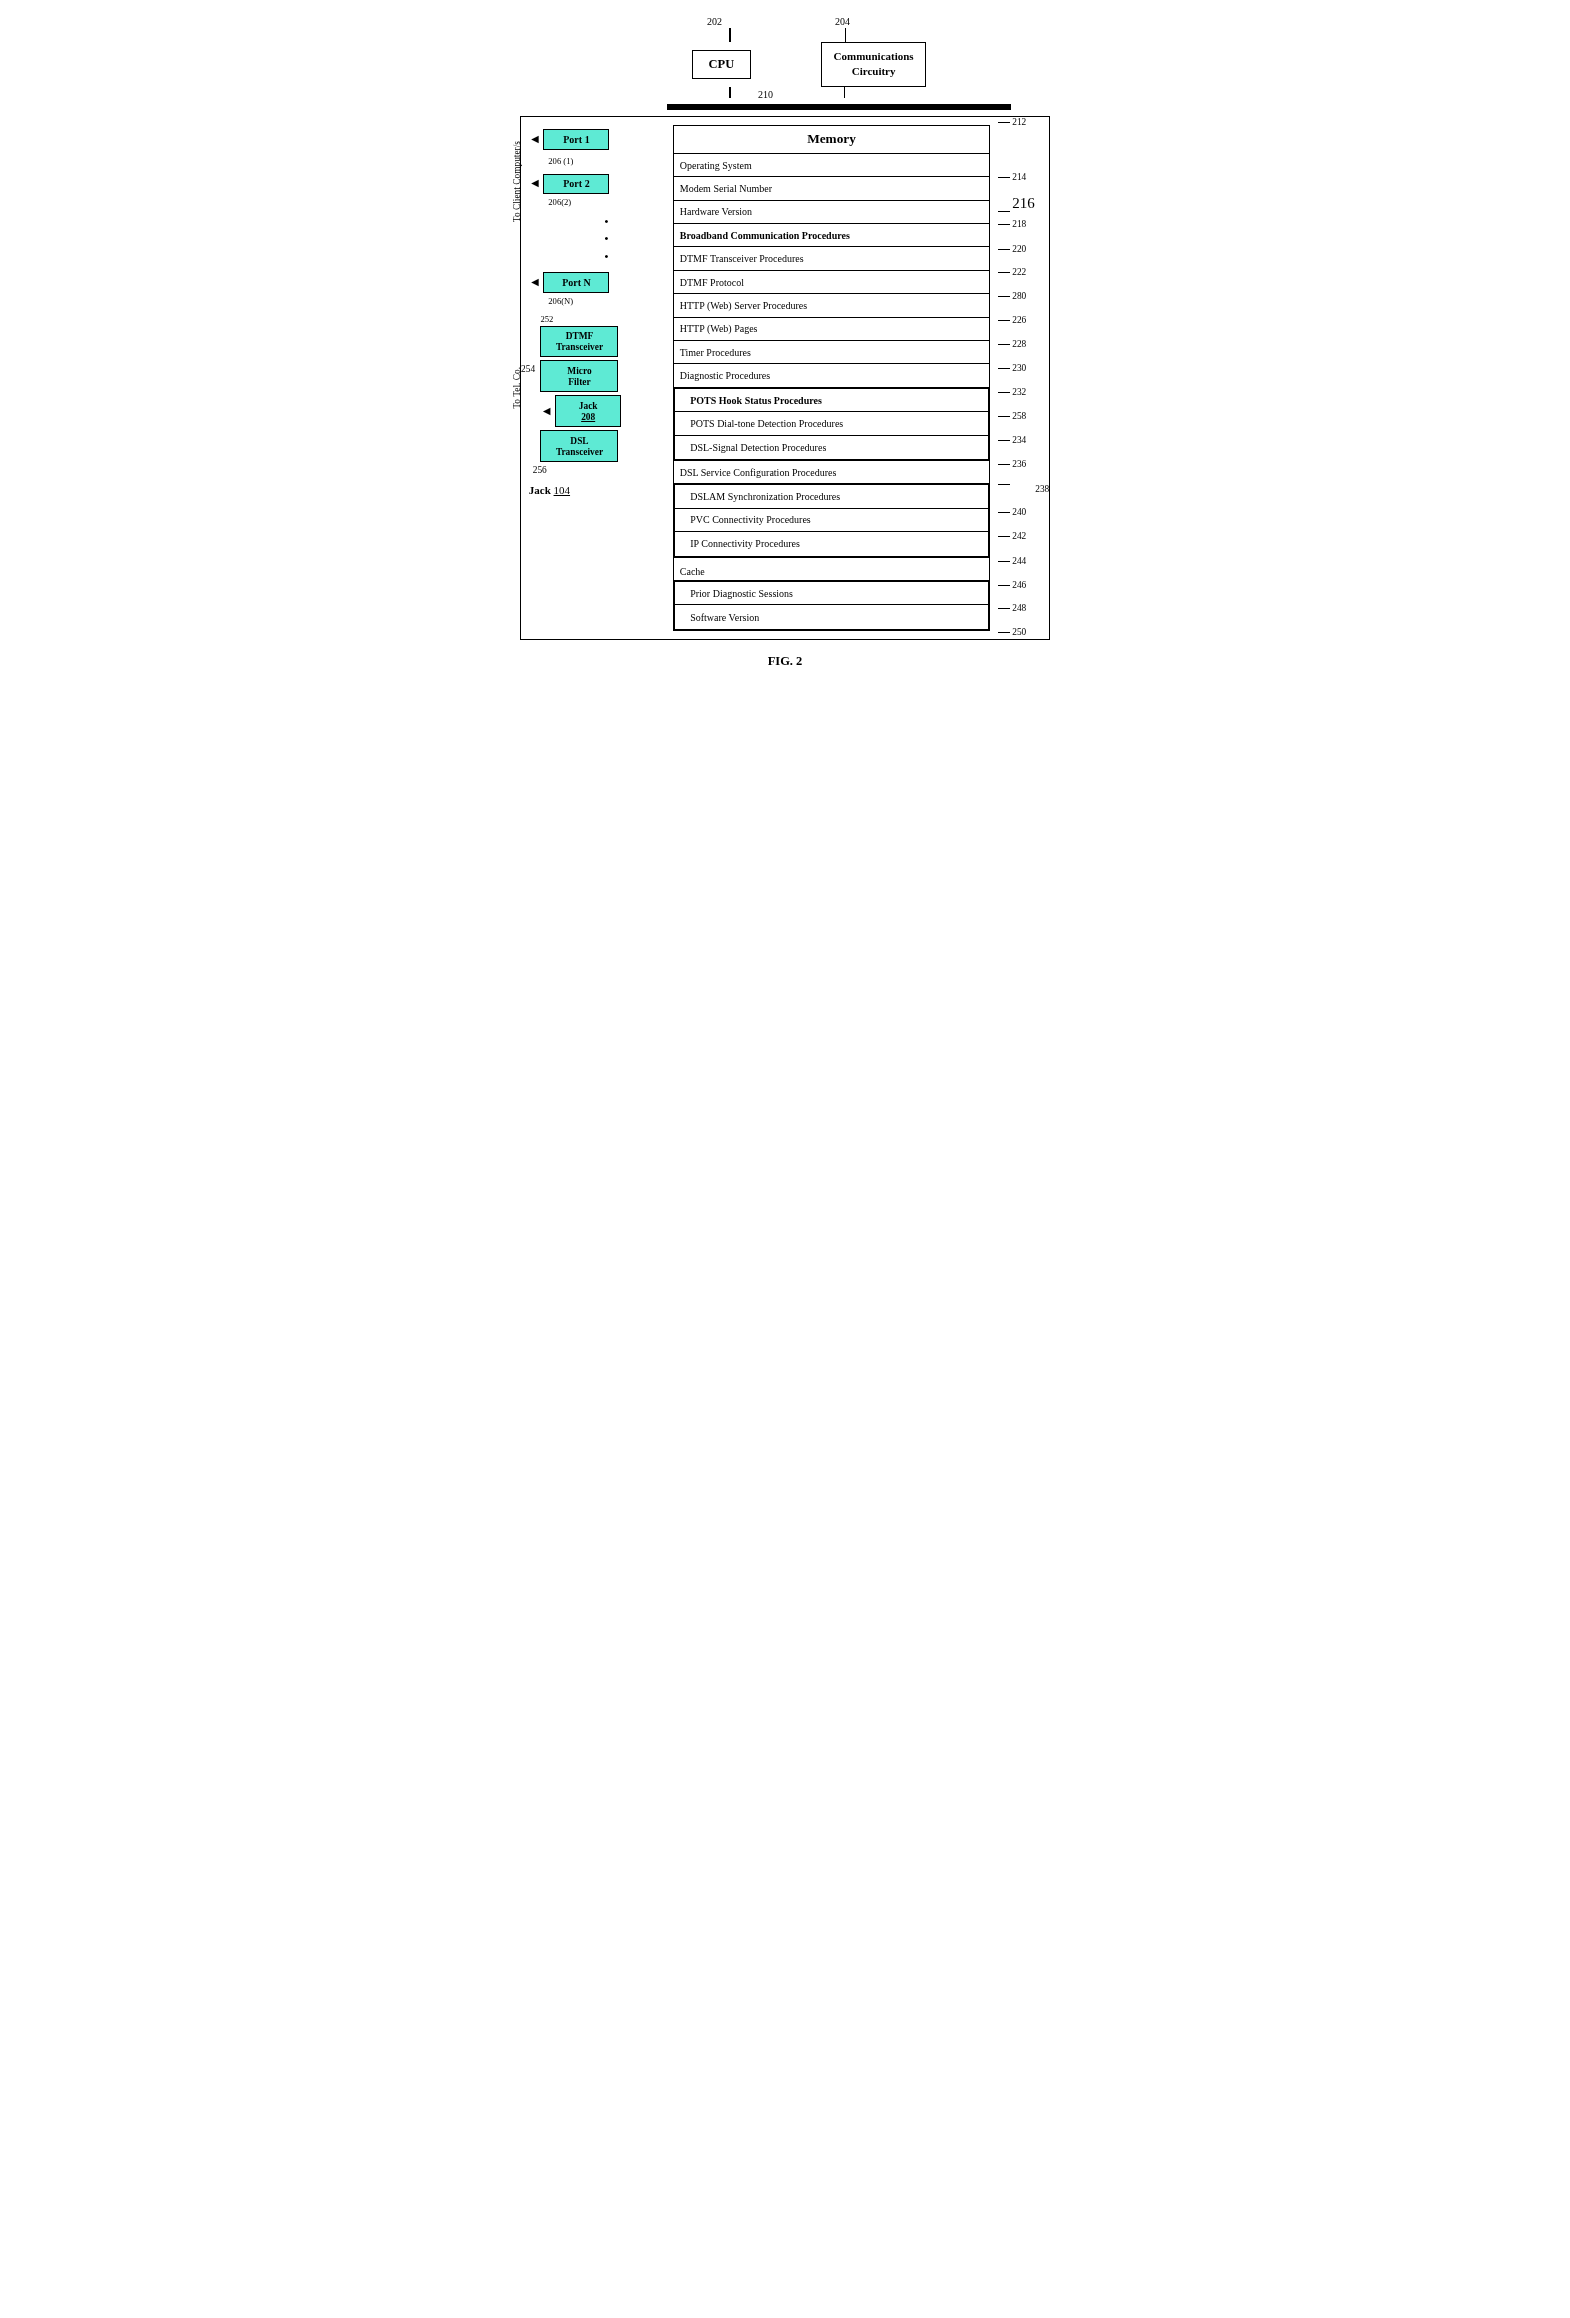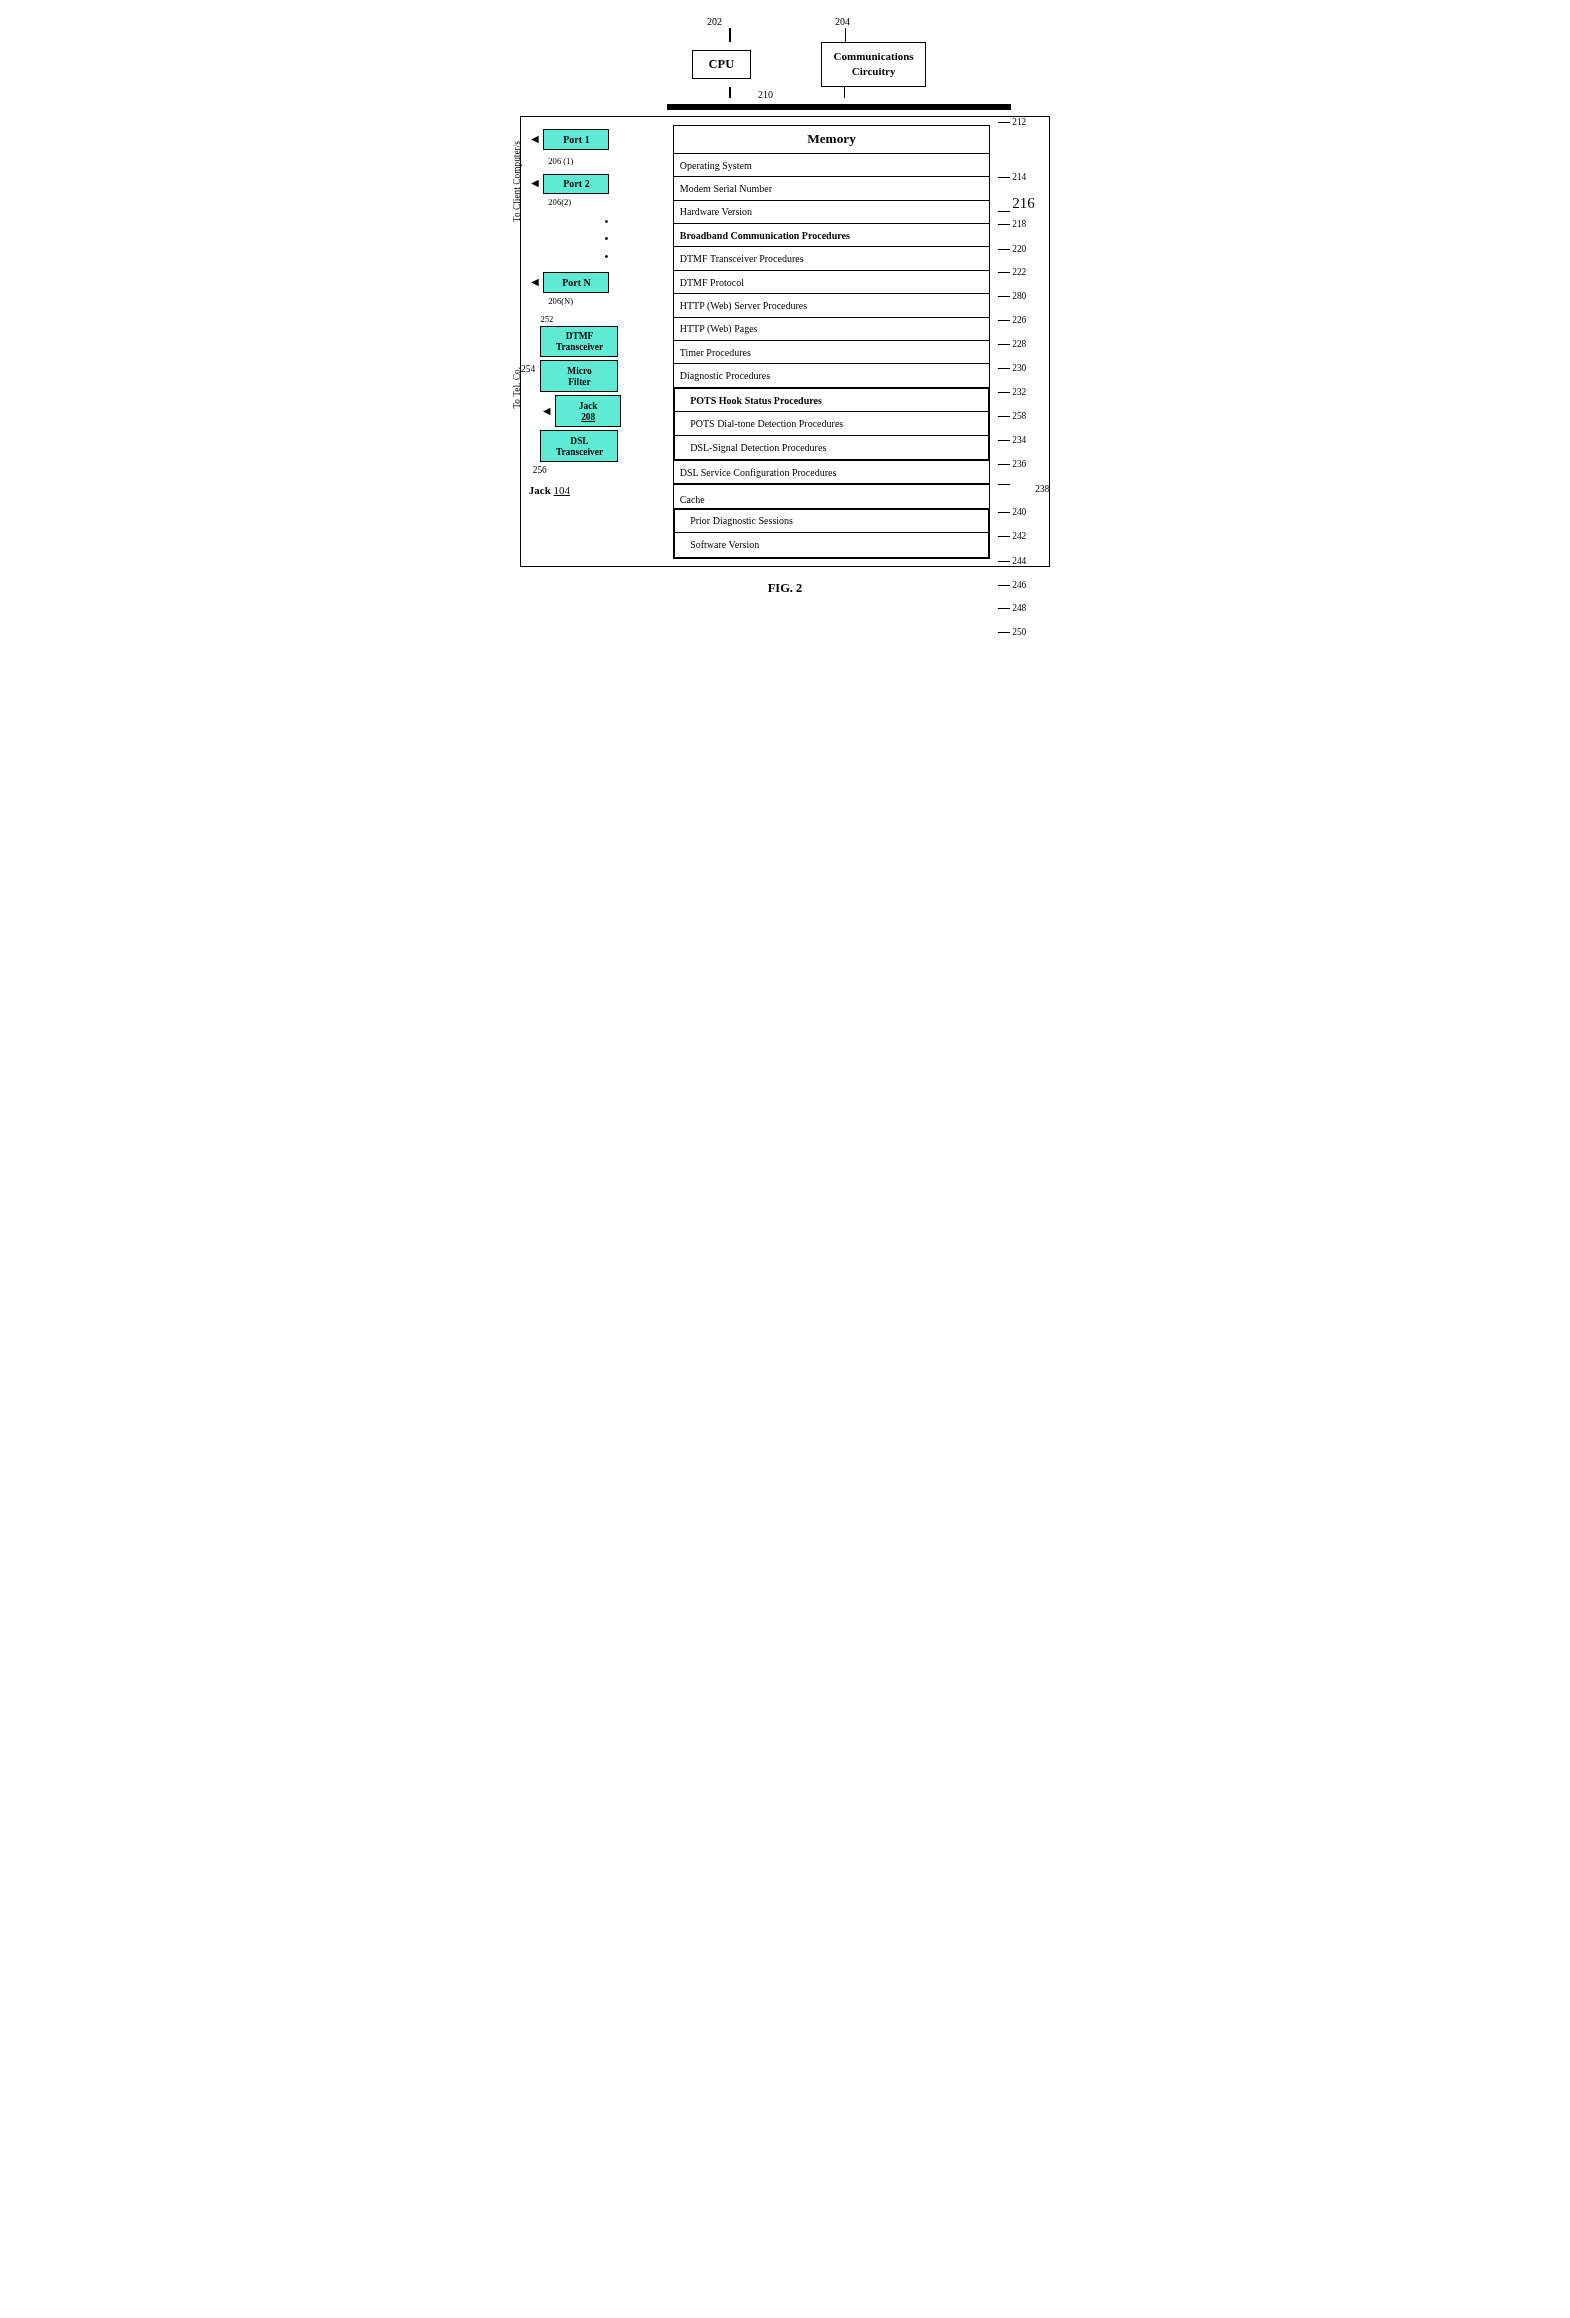--- a/index.html
+++ b/index.html
@@ -245,20 +245,31 @@
             <div style="min-height:23.4px; display:flex; align-items:center; padding:3.1px 6.2px 3.1px 15.6px; font-size:10px;">
               <span>DSL-Signal Detection Procedures</span>
             </div>
           </div>
         </div>
 
         <div style="border-bottom:0.8px solid #000;">
           <div style="min-height:23.4px; display:flex; align-items:center; padding:3.1px 6.2px; font-size:10px; border-bottom:0.8px solid #000;">
             <span>DSL Service Configuration Procedures</span>
           </div>
+          <div style="border:0.8px solid #000; margin:0;">
+            <div style="min-height:23.4px; display:flex; align-items:center; padding:3.1px 6.2px 3.1px 15.6px; font-size:10px; border-bottom:0.8px solid #000;">
+              <span>DSLAM Synchronization Procedures</span>
+            </div>
+            <div style="min-height:23.4px; display:flex; align-items:center; padding:3.1px 6.2px 3.1px 15.6px; font-size:10px; border-bottom:0.8px solid #000;">
+              <span>PVC Connectivity Procedures</span>
+            </div>
+            <div style="min-height:23.4px; display:flex; align-items:center; padding:3.1px 6.2px 3.1px 15.6px; font-size:10px;">
+              <span>IP Connectivity Procedures</span>
+            </div>
+          </div>
         </div>
 
         <div>
           <div style="min-height:23.4px; display:flex; align-items:flex-end; padding:3.1px 6.2px; font-size:10px; border-bottom:0.8px solid #000;">
             <span>Cache</span>
           </div>
           <div style="border:0.8px solid #000; margin:0;">
             <div style="min-height:23.4px; display:flex; align-items:center; padding:3.1px 6.2px 3.1px 15.6px; font-size:10px; border-bottom:0.8px solid #000;text-align:center;">
               <span>Prior Diagnostic Sessions</span>
             </div>

